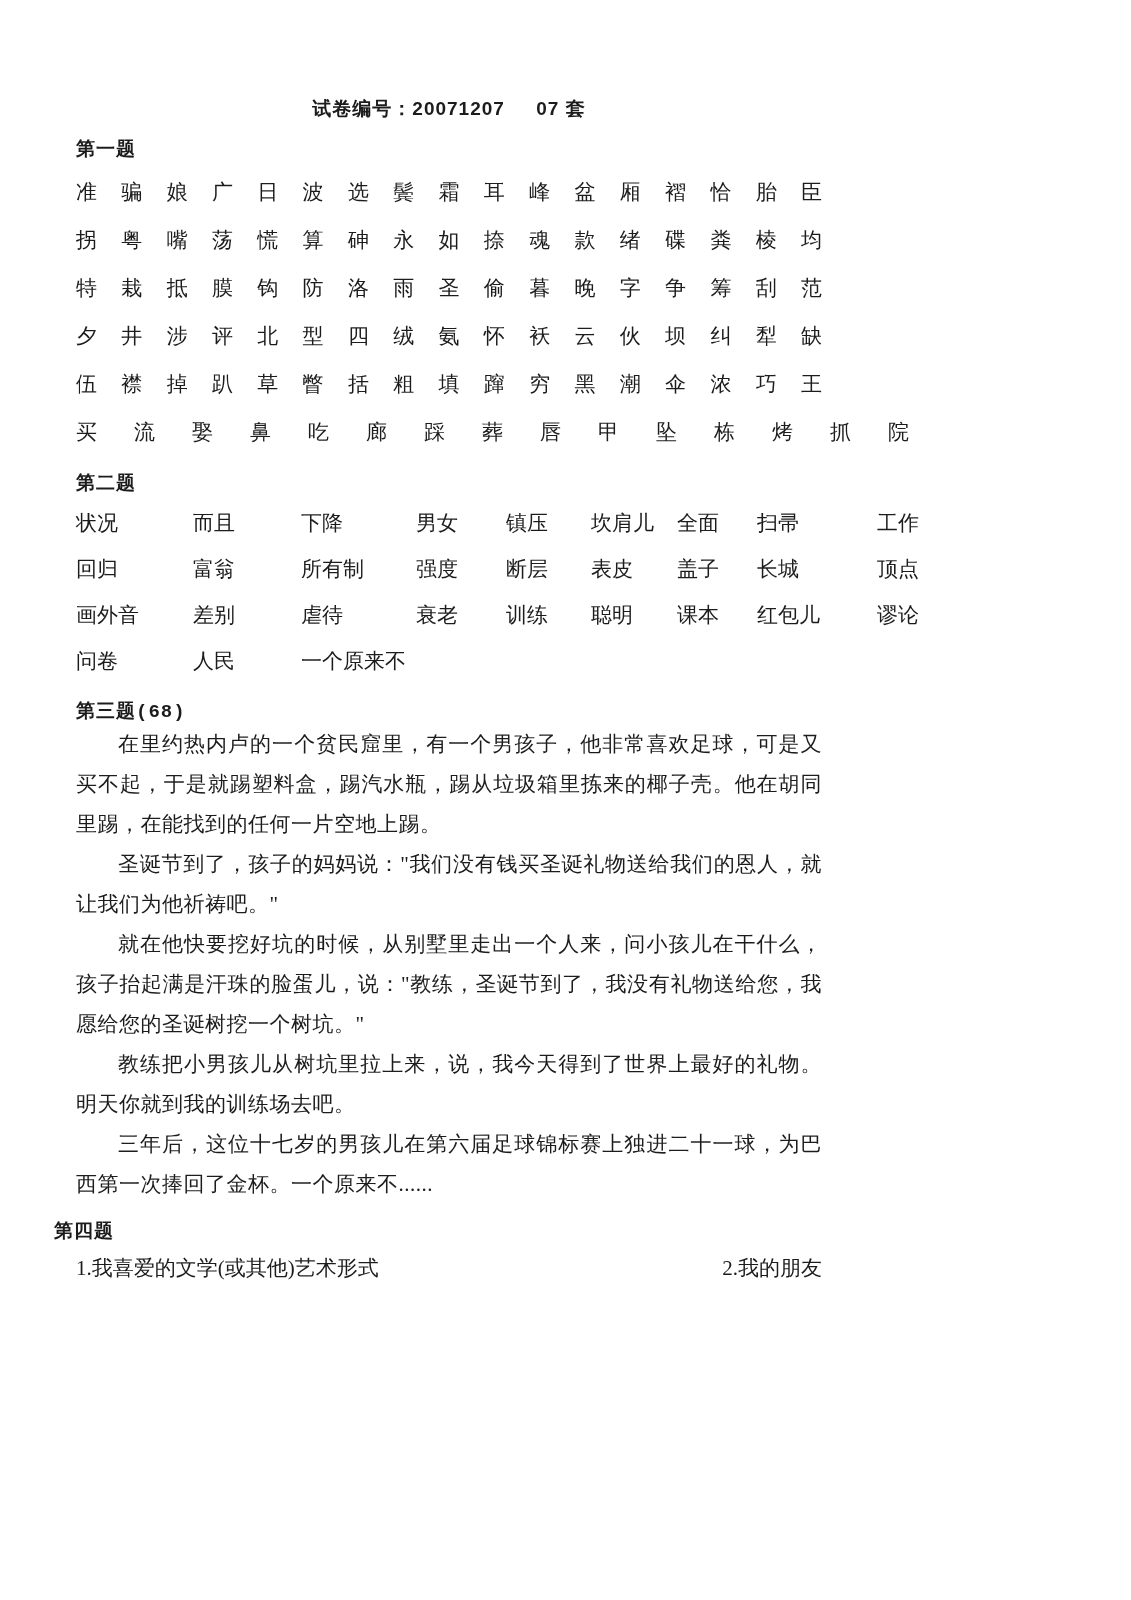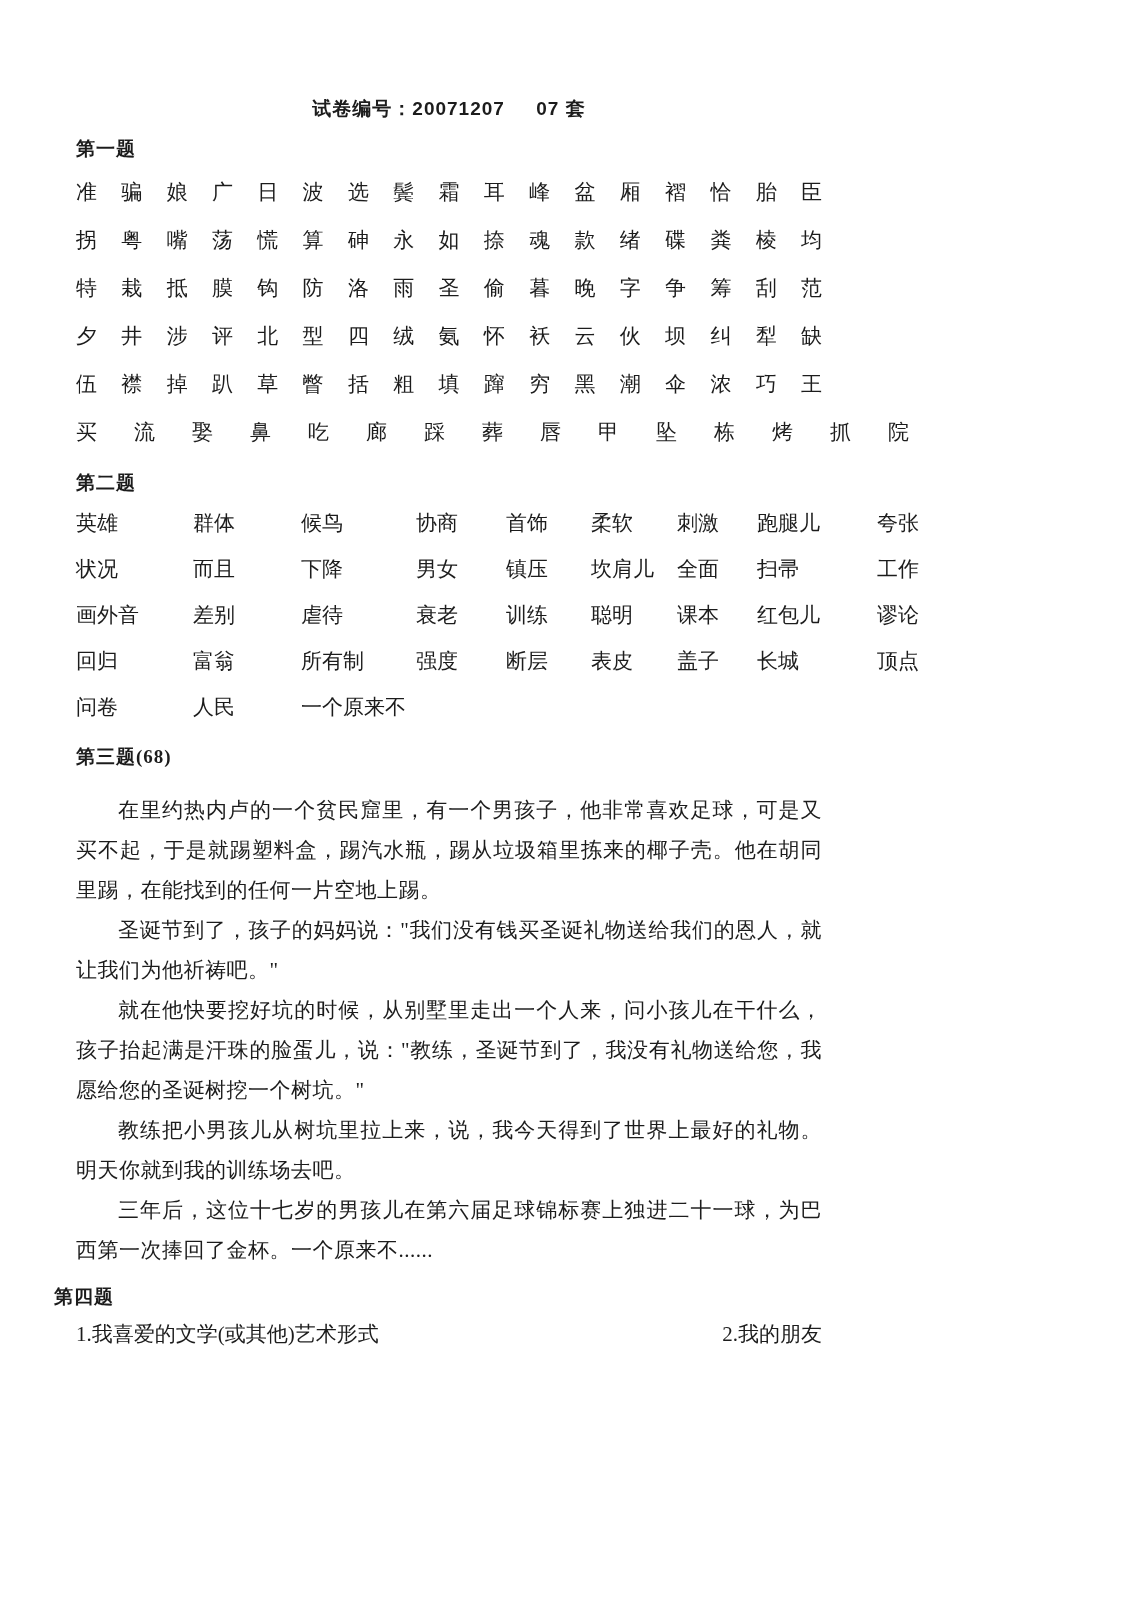--- a/index.html
+++ b/index.html
@@ -25,21 +25,21 @@
     font-weight: bold;
     font-size: 19px;
     font-family: "Liberation Sans", "DejaVu Sans", sans-serif;
     white-space: pre;
     letter-spacing: 1px;
     margin: 0 0 6px 0;
   }
   .section-heading {
     font-weight: bold;
     font-size: 19px;
-    font-family: Liberation Serif, serif;
+    font-family: Liberation Mono, monospace;
     margin: 14px 0 0 0;
     letter-spacing: 1px;
   }
   
   .char-grid {
     margin: 6px 0 4px 0;
   }
   .char-row {
     display: flex;
     justify-content: space-between;
@@ -65,21 +65,21 @@
     grid-template-columns: 117px 108px 115px 90px 85px 86px 80px 120px auto;
     align-items: center;
     height: 46px;
     font-size: 21px;
   }
   .word-cell {
     white-space: nowrap;
   }
   
   .passage {
-    margin-top: 20px;
+    margin-top: 0;
   }
   .passage p {
     margin: 0;
     font-size: 21px;
     line-height: 40px;
     text-align: justify;
     text-indent: 2em;
     letter-spacing: 0.5px;
   }
   
@@ -219,64 +219,53 @@
         <span class="char-cell">烤</span>
         <span class="char-cell">抓</span>
         <span class="char-cell">院</span>
       </div>
     </div>
 
   <div class="section-heading">第二题</div>
 
   <div class="word-grid" id="s2-grid">
       <div class="word-row">
-        <span class="word-cell">英雄</span>
-        <span class="word-cell">群体</span>
-        <span class="word-cell">候鸟</span>
-        <span class="word-cell">协商</span>
-        <span class="word-cell">首饰</span>
-        <span class="word-cell">柔软</span>
-        <span class="word-cell">刺激</span>
-        <span class="word-cell">跑腿儿</span>
-        <span class="word-cell">夸张</span>
-      </div>
-      <div class="word-row">
         <span class="word-cell">状况</span>
         <span class="word-cell">而且</span>
         <span class="word-cell">下降</span>
         <span class="word-cell">男女</span>
         <span class="word-cell">镇压</span>
         <span class="word-cell">坎肩儿</span>
         <span class="word-cell">全面</span>
         <span class="word-cell">扫帚</span>
         <span class="word-cell">工作</span>
       </div>
       <div class="word-row">
+        <span class="word-cell">回归</span>
+        <span class="word-cell">富翁</span>
+        <span class="word-cell">所有制</span>
+        <span class="word-cell">强度</span>
+        <span class="word-cell">断层</span>
+        <span class="word-cell">表皮</span>
+        <span class="word-cell">盖子</span>
+        <span class="word-cell">长城</span>
+        <span class="word-cell">顶点</span>
+      </div>
+      <div class="word-row">
         <span class="word-cell">画外音</span>
         <span class="word-cell">差别</span>
         <span class="word-cell">虐待</span>
         <span class="word-cell">衰老</span>
         <span class="word-cell">训练</span>
         <span class="word-cell">聪明</span>
         <span class="word-cell">课本</span>
         <span class="word-cell">红包儿</span>
         <span class="word-cell">谬论</span>
       </div>
       <div class="word-row">
-        <span class="word-cell">回归</span>
-        <span class="word-cell">富翁</span>
-        <span class="word-cell">所有制</span>
-        <span class="word-cell">强度</span>
-        <span class="word-cell">断层</span>
-        <span class="word-cell">表皮</span>
-        <span class="word-cell">盖子</span>
-        <span class="word-cell">长城</span>
-        <span class="word-cell">顶点</span>
-      </div>
-      <div class="word-row">
         <span class="word-cell">问卷</span>
         <span class="word-cell">人民</span>
         <span class="word-cell">一个原来不</span>
       </div>
     </div>
 
   <div class="section-heading">第三题(68)</div>
 
   <div class="passage" id="s3-paras">
       <p>在里约热内卢的一个贫民窟里，有一个男孩子，他非常喜欢足球，可是又买不起，于是就踢塑料盒，踢汽水瓶，踢从垃圾箱里拣来的椰子壳。他在胡同里踢，在能找到的任何一片空地上踢。</p>

